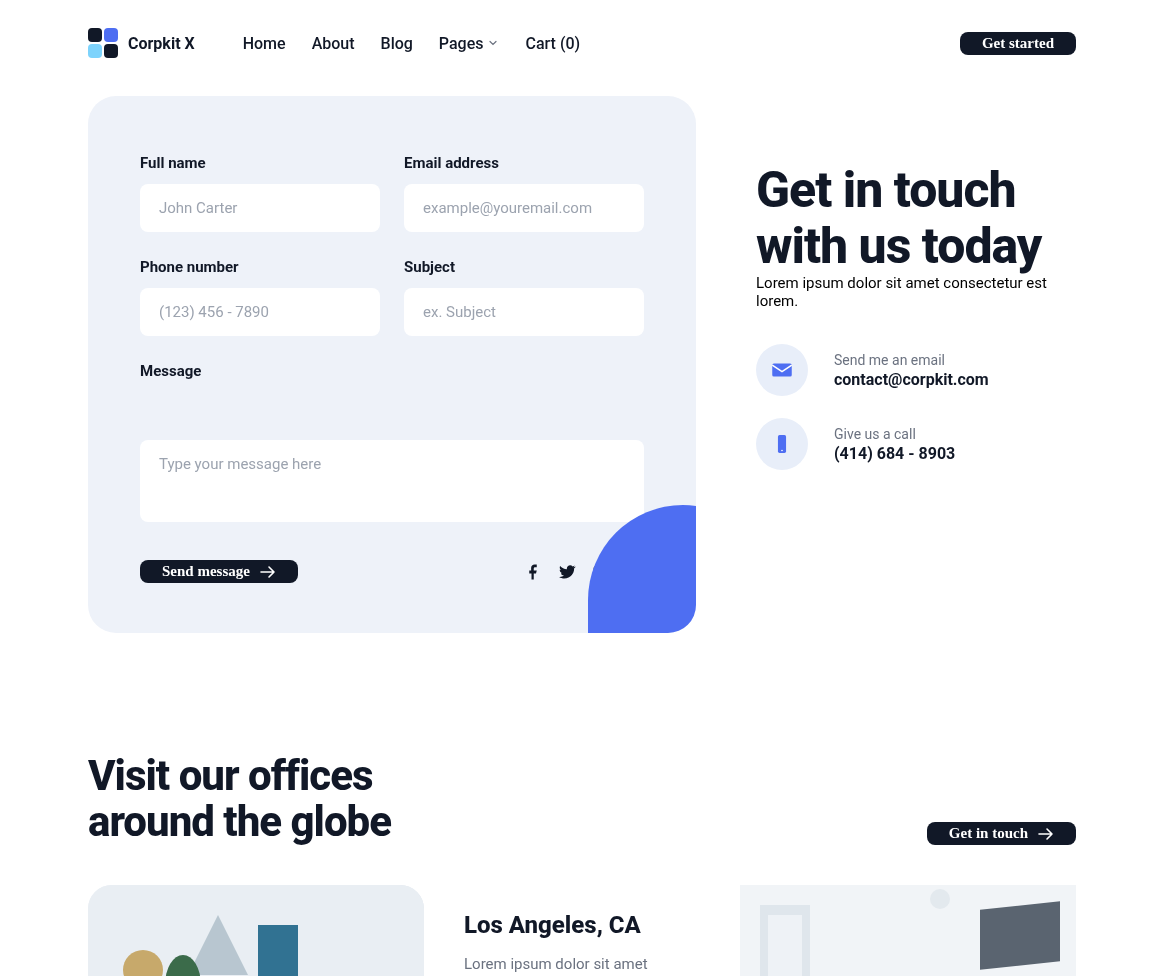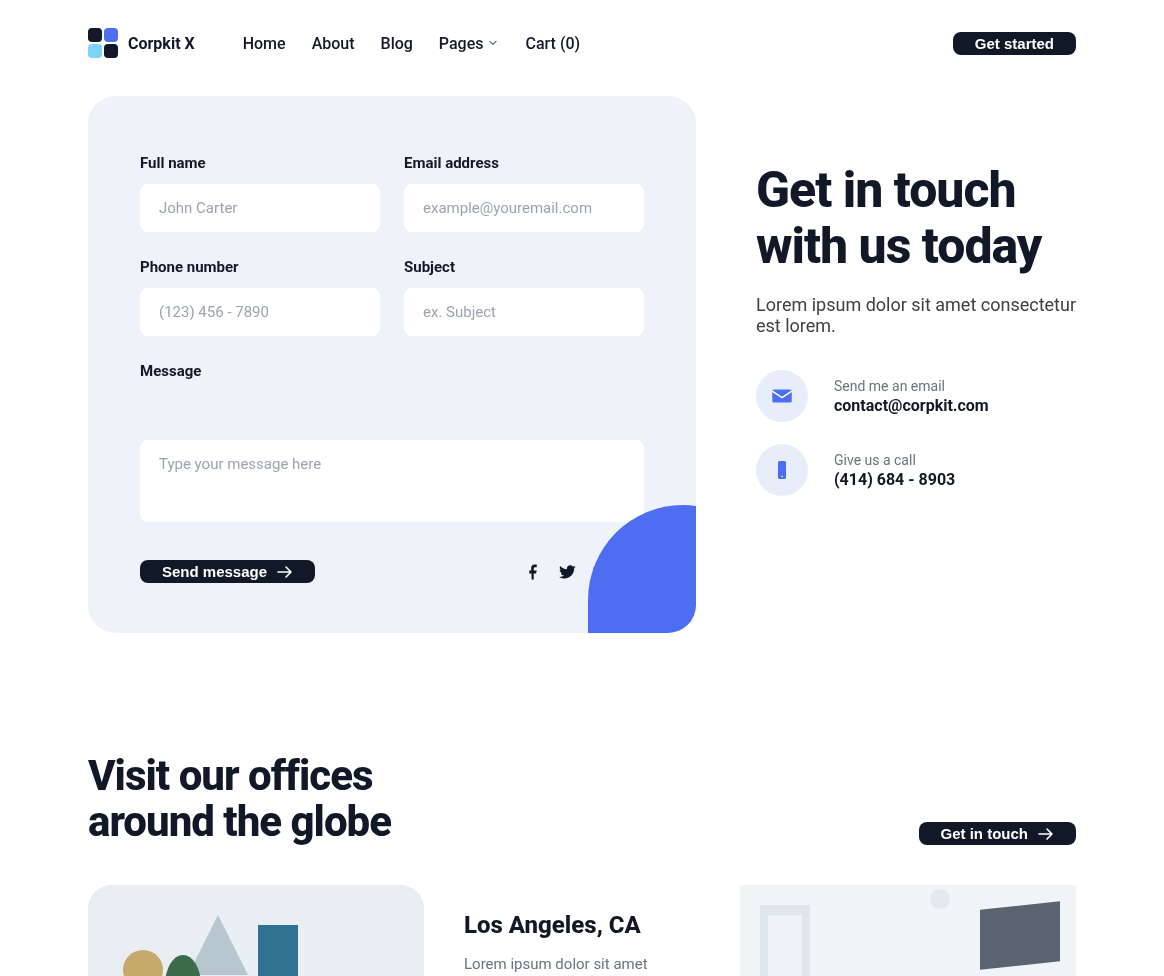--- a/index.html
+++ b/index.html
@@ -60,20 +60,21 @@
   color: #fff;
   border: none;
   border-radius: 8px;
   padding: 3px 22px;
   font-size: 15px;
   font-weight: 600;
   cursor: pointer;
   display: inline-flex;
   align-items: center;
   gap: 10px;
+  font-family: Liberation Serif, serif;
 }
 
 .contact-wrap {
   display: flex;
   gap: 60px;
   align-items: flex-start;
   margin-top: 10px;
 }
 .form-card {
   background: #eef2f9;
@@ -148,23 +149,22 @@
   flex: 1;
 }
 .contact-title {
   font-size: 50px;
   line-height: 1.12;
   font-weight: 800;
   letter-spacing: -1px;
   color: #111827;
 }
 .contact-sub {
-  margin-top: 20px;
-  color: #404040;
-  font-size: 18px;
+  color: #000000;
+  font-size: 15px;
 }
 .info-list {
   margin-top: 34px;
   display: flex;
   flex-direction: column;
   gap: 22px;
 }
 .info-item {
   display: flex;
   align-items: center;

